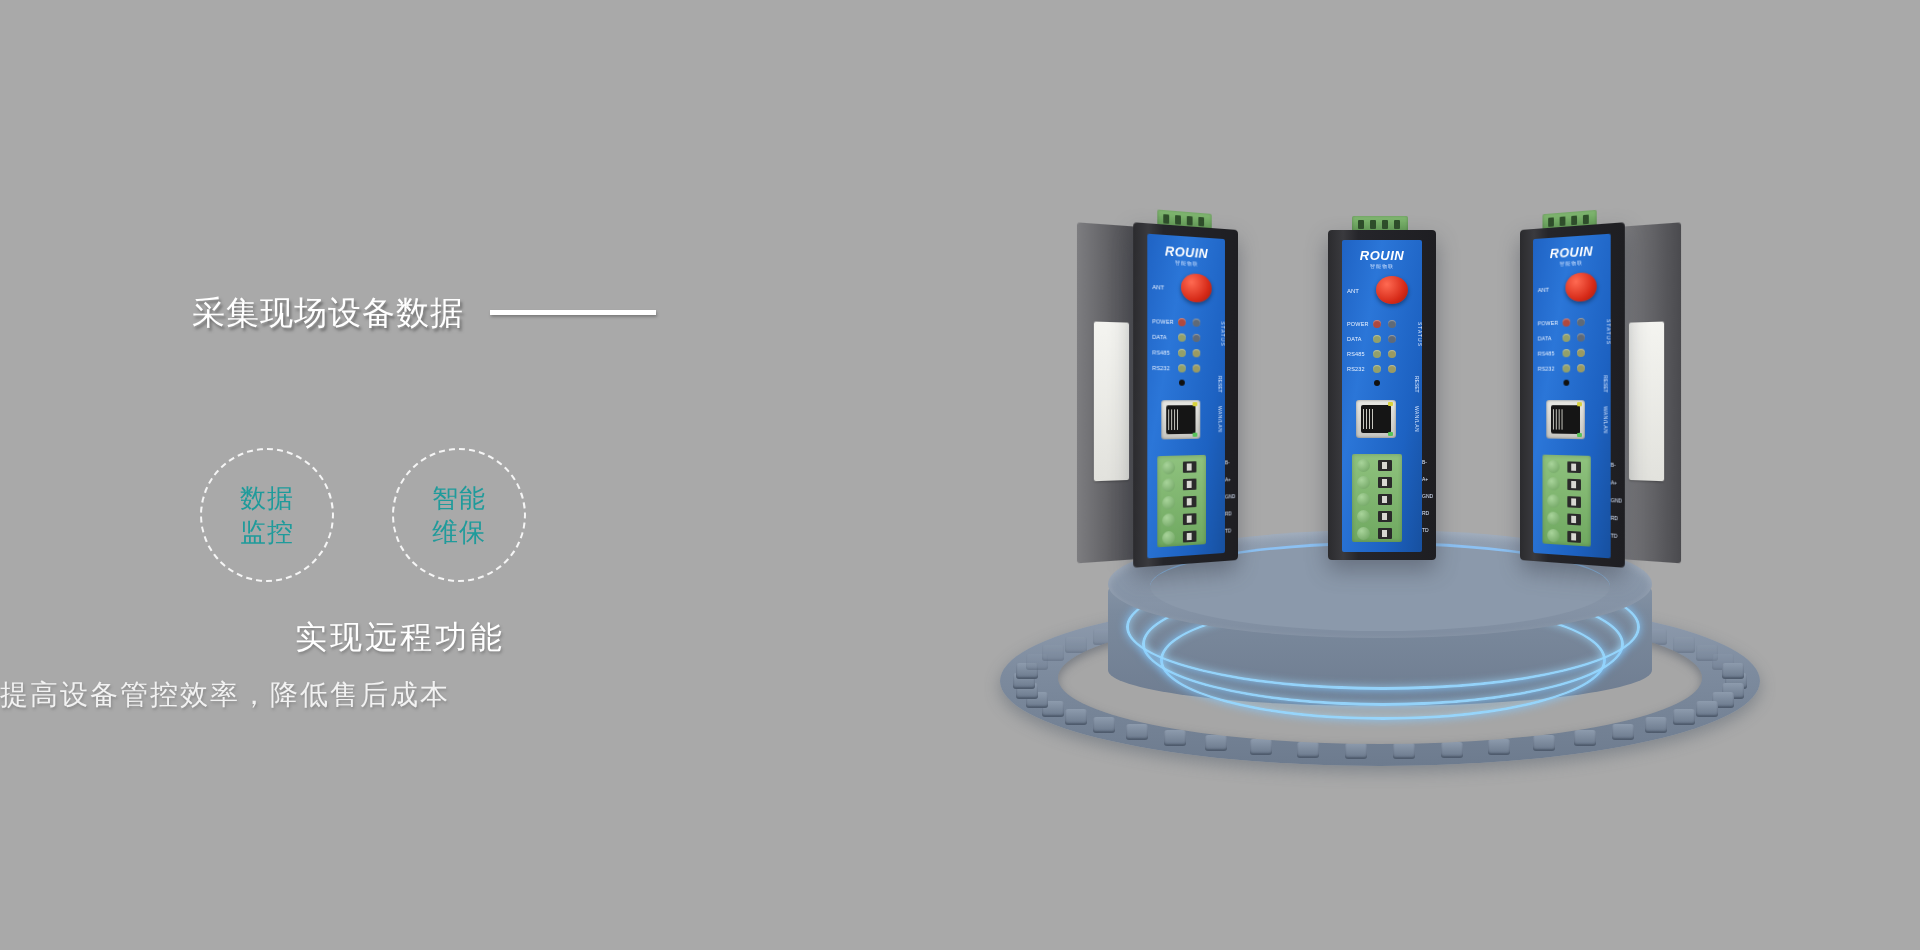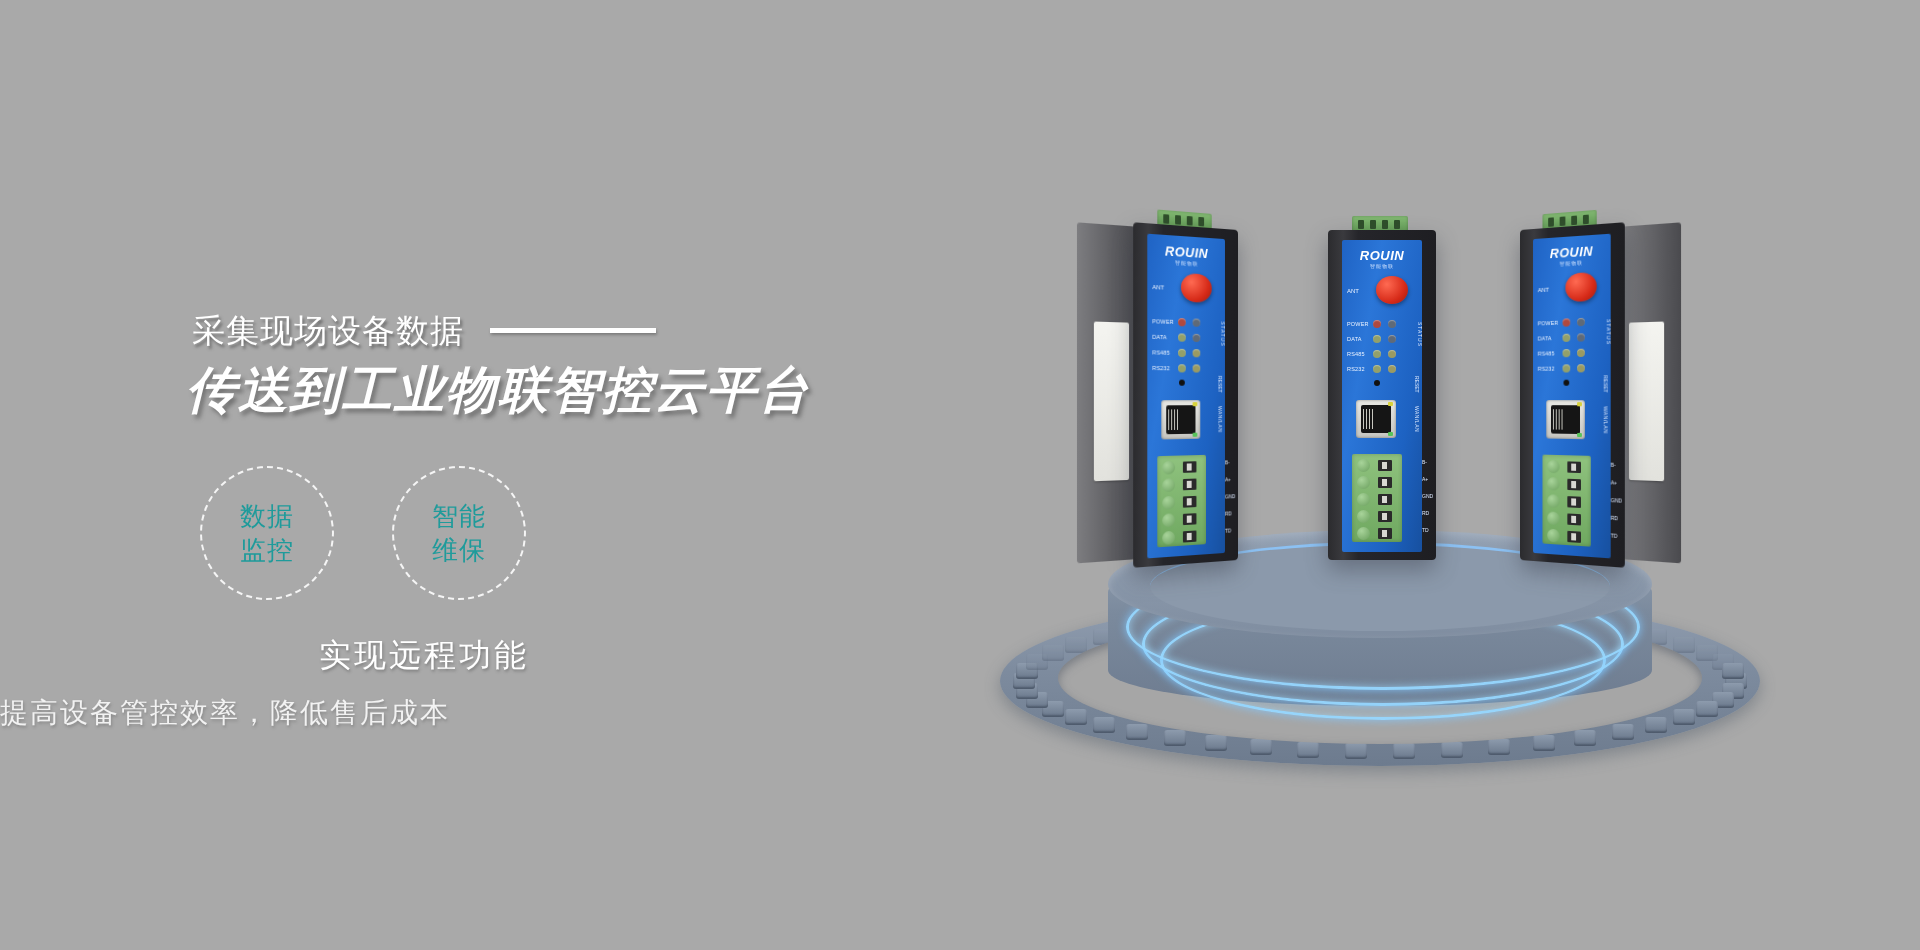--- a/index.html
+++ b/index.html
@@ -19,21 +19,20 @@
     background: #a9a9a9;
   }
 
   
   .copy-block {
     position: absolute;
     left: 0;
     top: 0;
     width: 960px;
     height: 708px;
-    margin-top: 18px;
   }
 
   .eyebrow-row {
     position: absolute;
     left: 192px;
     top: 296px;
     display: flex;
     align-items: center;
     gap: 26px;
   }
@@ -95,21 +94,20 @@
   .sub-head {
     position: absolute;
     left: 0;
     top: 616px;
     width: 800px;
     text-align: center;
     font-size: 32px;
     color: #ffffff;
     letter-spacing: 3px;
     text-shadow: 1px 2px 3px rgba(70,70,70,.45);
-    padding-left: 24px;
   }
   .sub-copy {
     position: absolute;
     left: 0;
     top: 676px;
     width: 800px;
     font-size: 28px;
     color: #f2f2f2;
     letter-spacing: 2px;
     text-shadow: 1px 2px 3px rgba(70,70,70,.35);
@@ -477,21 +475,20 @@
 
 <div class="banner">
 
   <div class="copy-block">
 
     <div class="eyebrow-row">
       <div class="eyebrow">采集现场设备数据</div>
       <div class="eyebrow-rule"></div>
     </div>
 
-    <div class="headline">传送到工业物联智控云平台</div>
 
     <div class="circle-row">
       <div class="feature-circle">
         <span>数据</span>
         <span>监控</span>
       </div>
       <div class="feature-circle">
         <span>智能</span>
         <span>维保</span>
       </div>

